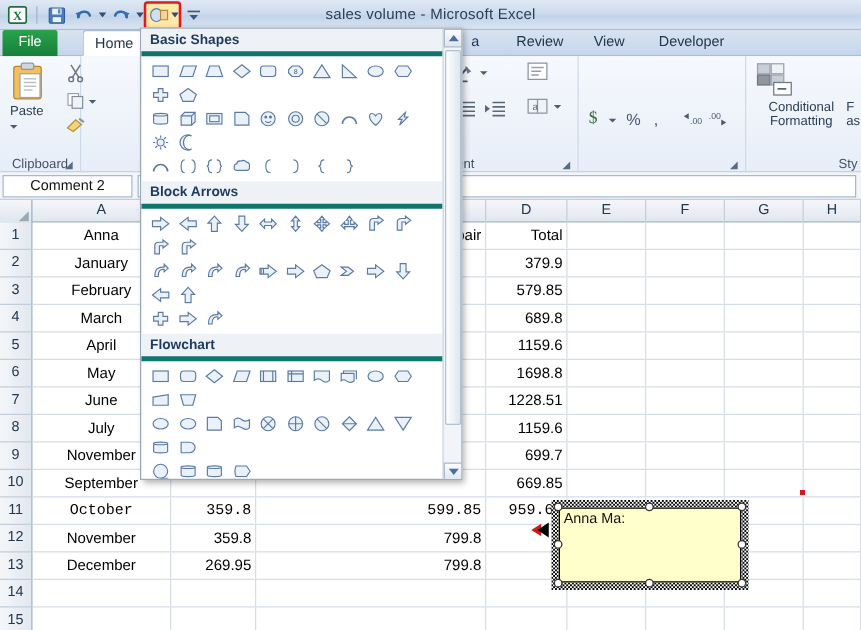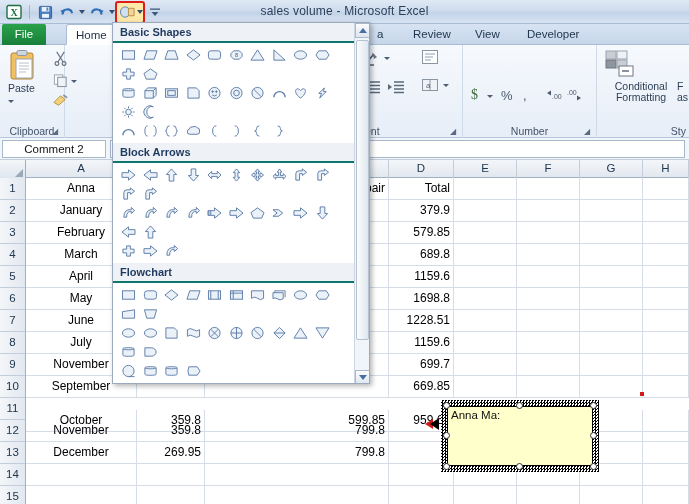--- a/index.html
+++ b/index.html
@@ -64,21 +64,21 @@
   
   .gallery {
     position: absolute; left: 112px; top: 22px; width: 258px; height: 362px;
     background: #fff; border: 1px solid #9aa9bc;
     box-shadow: 2px 2px 5px rgba(0,0,0,.30);
     overflow: hidden; z-index: 40;
   }
   .gal-inner { position: absolute; left: 0; top: 0; width: 243px; height: 100%; padding: 0; }
   .gal-head {
     background: #eef1f6; color: #1f3a5f; font-weight: bold; font-size: 11px;
-    padding: 3px 7px 3px 7px; border-bottom: 2px solid #0f766e;
+    padding: 3px 7px 3px 7px; border-bottom: 4px solid #0f766e;
   }
   .gal-rows { padding: 2px 3px 3px 5px; }
   .gal-row { display: flex; flex-wrap: wrap; }
   .shp { width: 21.5px; height: 19px; display: flex; align-items: center; justify-content: center; }
   .shp svg { display: block; }
   .gal-scroll {
     position: absolute; right: 0; top: 0; width: 15px; height: 362px;
     background: #f1f4f9; border-left: 1px solid #ccd6e2;
   }
   .sc-btn {
@@ -299,21 +299,20 @@
             <path d="M2 4 L6 1.6 L6 6.4 Z" fill="#4a5a6c"></path>
             <text x="7" y="10" font-size="7" fill="#4a5a6c" font-family="Liberation Sans, sans-serif">.00</text>
           </svg>
       </div>
       <div style="position:absolute;left:104px;top:44px;">
         <svg width="18" height="14" viewBox="0 0 18 14">
             <text x="0" y="6" font-size="7" fill="#4a5a6c" font-family="Liberation Sans, sans-serif">.00</text>
             <path d="M14 9 L10 6.6 L10 11.4 Z" fill="#4a5a6c"></path>
           </svg>
       </div>
-      <div class="rgroup-label">Number</div>
       <div class="dlg-launcher">◢</div>
     </div>
 
     <div class="rgroup" style="left:597px; width:92px; border-right:none;">
       <div style="position:absolute;left:8px;top:5px;">
         <svg width="34" height="28" viewBox="0 0 34 28">
             <rect x="1" y="1" width="10" height="8" fill="#c9ced6" stroke="#9aa3ad"></rect>
             <rect x="12" y="1" width="10" height="8" fill="#eef1f5" stroke="#9aa3ad"></rect>
             <rect x="1" y="10" width="10" height="8" fill="#8e959e" stroke="#6f7780"></rect>
             <rect x="12" y="10" width="10" height="8" fill="#c9ced6" stroke="#9aa3ad"></rect>
@@ -466,21 +465,21 @@
         <div class="crow" style="top: 198px;">
           <div class="cell c-center" style="left: 0px; width: 111px;">September</div>
           <div class="cell c-right" style="left: 111px; width: 68px;"></div>
           <div class="cell c-right" style="left: 179px; width: 184px;"></div>
           <div class="cell c-right" style="left: 363px; width: 65px;">669.85</div>
           <div class="cell c-right" style="left: 428px; width: 63px;"></div>
           <div class="cell c-right" style="left: 491px; width: 63px;"></div>
           <div class="cell c-right" style="left: 554px; width: 63px;"></div>
           <div class="cell c-right" style="left: 617px; width: 46px;"></div>
         </div>
-        <div class="crow" style="top: 232px;">
+        <div class="crow" style="top: 220px; font-family: Liberation Mono, monospace;">
           <div class="cell c-center" style="left: 0px; width: 111px;">October</div>
           <div class="cell c-right" style="left: 111px; width: 68px;">359.8</div>
           <div class="cell c-right" style="left: 179px; width: 184px;">599.85</div>
           <div class="cell c-right" style="left: 363px; width: 65px;">959.65</div>
           <div class="cell c-right" style="left: 428px; width: 63px;"></div>
           <div class="cell c-right" style="left: 491px; width: 63px;"></div>
           <div class="cell c-right" style="left: 554px; width: 63px;"></div>
           <div class="cell c-right" style="left: 617px; width: 46px;"></div>
         </div>
         <div class="crow" style="top: 242px;">

